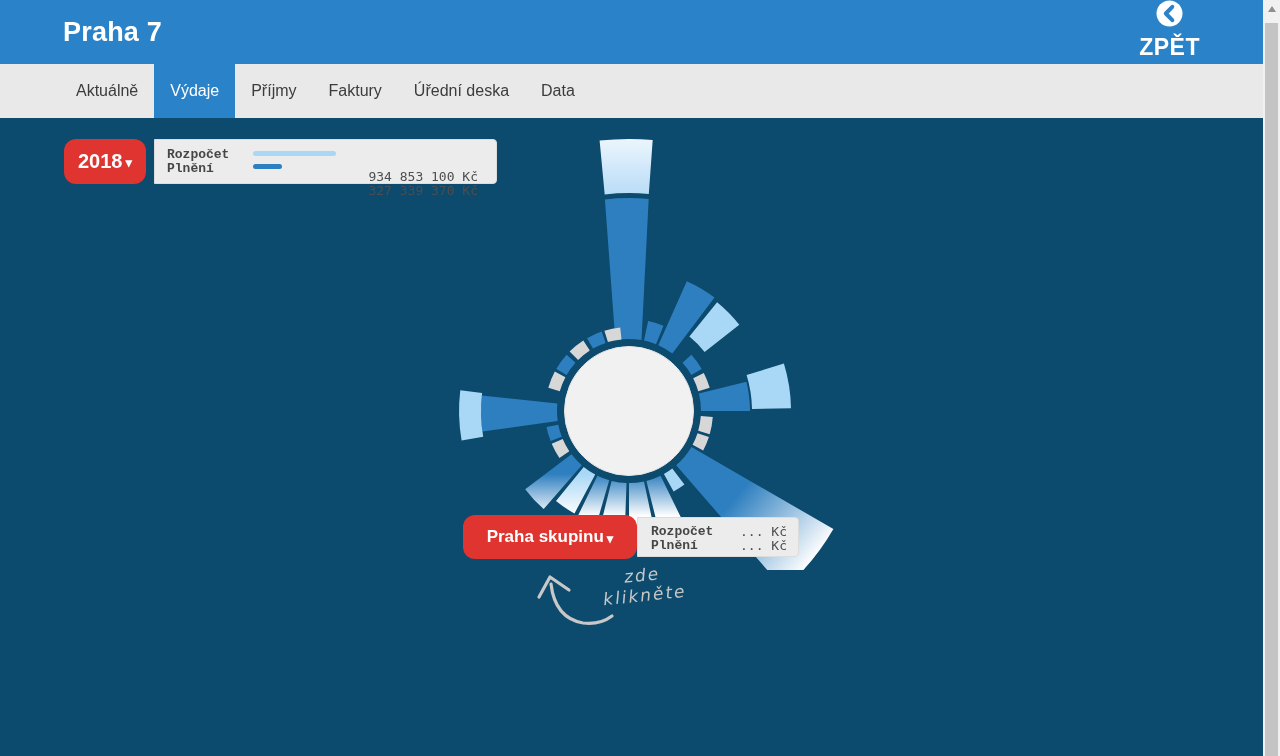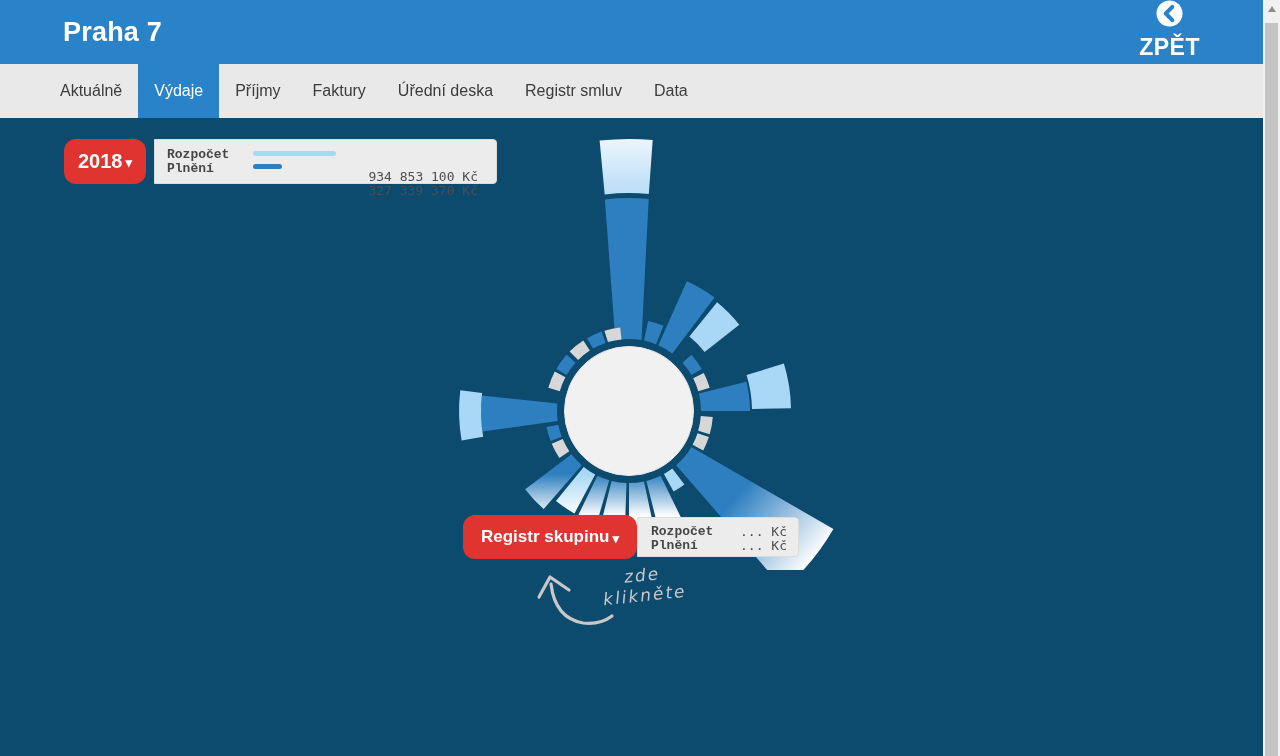--- a/index.html
+++ b/index.html
@@ -8,21 +8,21 @@
 
   
   .header{position:absolute;left:0;top:0;width:1280px;height:64px;background:#2a82c8;}
   .app-title{position:absolute;left:63px;top:0;height:64px;line-height:64px;
              color:#ffffff;font-size:27px;font-weight:bold;letter-spacing:.2px;}
   .back-btn{position:absolute;right:80px;top:0;height:64px;display:flex;align-items:center;gap:7px;cursor:pointer;flex-direction:column;}
   .back-btn .txt{color:#ffffff;font-size:23px;font-weight:bold;letter-spacing:.5px;}
 
   
   .tabbar{position:absolute;left:0;top:64px;width:1280px;height:54px;background:#e9e9e9;
-          display:flex;align-items:stretch;padding-left:44px;box-sizing:border-box;}
+          display:flex;align-items:stretch;padding-left:60px;box-sizing:border-box;}
   .tab{display:flex;align-items:center;padding:0 16px;font-size:16px;color:#3c3c3c;cursor:pointer;}
   .tab.active{background:#2a82c8;color:#ffffff;}
 
   
   .btn-red{position:absolute;background:#df342f;border-radius:12px;color:#fff;font-weight:bold;
            display:flex;align-items:center;justify-content:center;cursor:pointer;}
   #year-btn{left:64px;top:139px;width:82px;height:45px;font-size:20px;}
   #group-btn{left:463px;top:515px;width:174px;height:44px;font-size:17px;z-index:5;}
   .caret{font-size:13px;margin-left:3px;transform:translateY(1px);}
 
@@ -73,21 +73,20 @@
       <span class="txt">ZPĚT</span>
     </div>
   </div>
 
   <nav class="tabbar" id="tabbar">
       <div class="tab">Aktuálně</div>
       <div class="tab active">Výdaje</div>
       <div class="tab">Příjmy</div>
       <div class="tab">Faktury</div>
       <div class="tab">Úřední deska</div>
-      <div class="tab">Registr smluv</div>
       <div class="tab">Data</div>
     </nav>
 
   <div class="btn-red" id="year-btn">
     <span>2018</span>
     <span class="caret">▾</span>
   </div>
 
   <div class="legend" id="legend-top">
     <div class="lg-labels">
@@ -152,21 +151,21 @@
         <path d="M 483.2 436.7 A 148 148 0 0 1 482.1 393.0 L 460.3 390.3 A 170 170 0 0 0 461.6 440.5 Z" fill="#a9d8f6"></path>
         <path d="M 559.8 391.2 A 72 72 0 0 1 565.4 377.2 L 554.8 371.6 A 84 84 0 0 0 548.3 387.8 Z" fill="#d7d7d7"></path>
         <path d="M 566.6 375.0 A 72 72 0 0 1 575.5 362.8 L 566.6 354.8 A 84 84 0 0 0 556.3 369.0 Z" fill="#2e7fc0"></path>
         <path d="M 578.1 360.1 A 72 72 0 0 1 589.8 350.6 L 583.3 340.6 A 84 84 0 0 0 569.6 351.6 Z" fill="#d7d7d7"></path>
         <path d="M 593.0 348.6 A 72 72 0 0 1 605.6 342.9 L 601.7 331.6 A 84 84 0 0 0 587.0 338.3 Z" fill="#2e7fc0"></path>
         <path d="M 607.9 342.1 A 72 72 0 0 1 621.5 339.4 L 620.2 327.5 A 84 84 0 0 0 604.4 330.7 Z" fill="#d7d7d7"></path>
       </g>
   </svg>
 
   <div class="btn-red" id="group-btn">
-    <span>Registr skupinu</span>
+    <span>Praha skupinu</span>
     <span class="caret">▾</span>
   </div>
 
   <div class="legend" id="legend-group">
     <div class="lg-labels">
       <div>Rozpočet</div>
       <div>Plnění</div>
     </div>
     <div class="lg-values">
       <div>... Kč</div>

